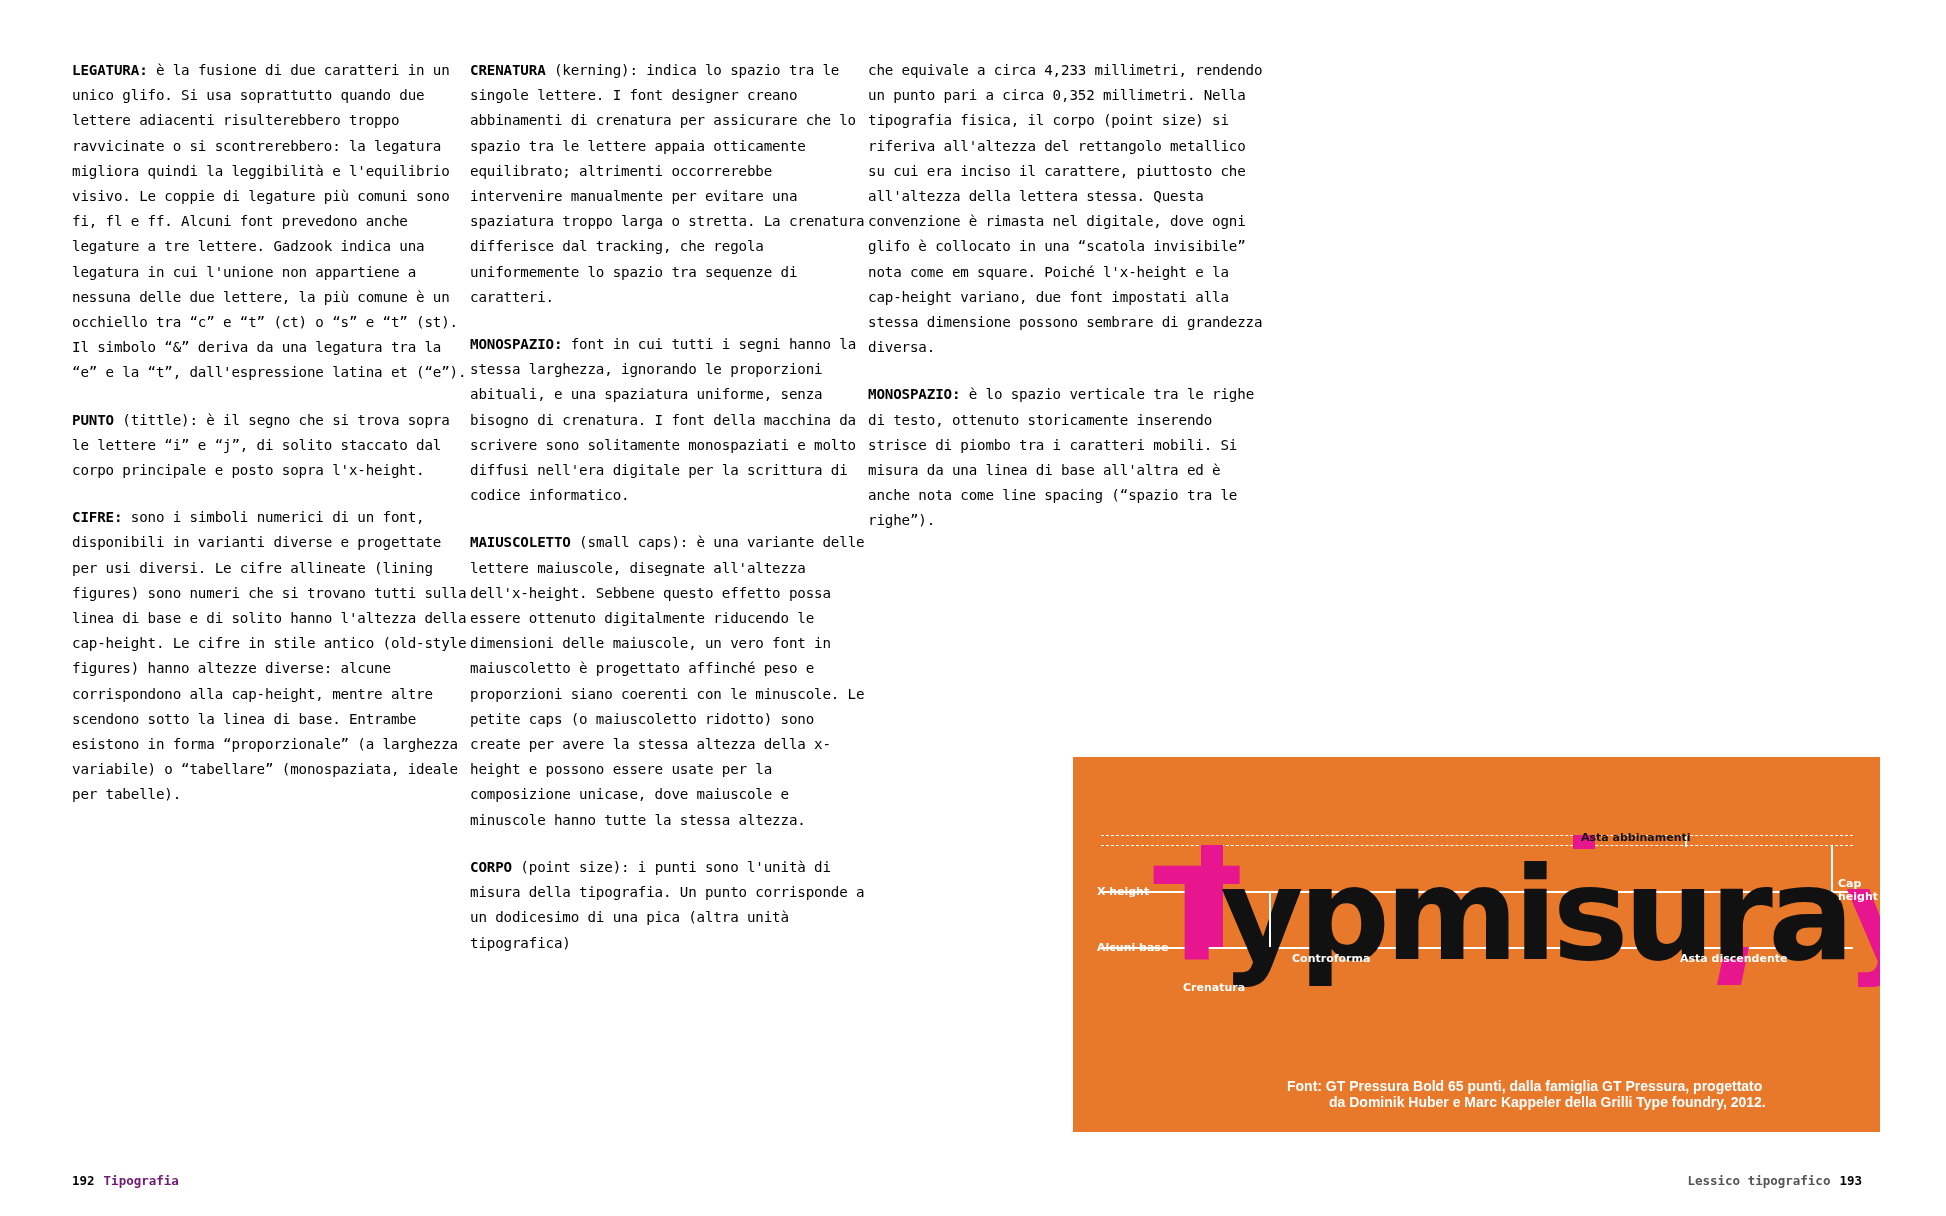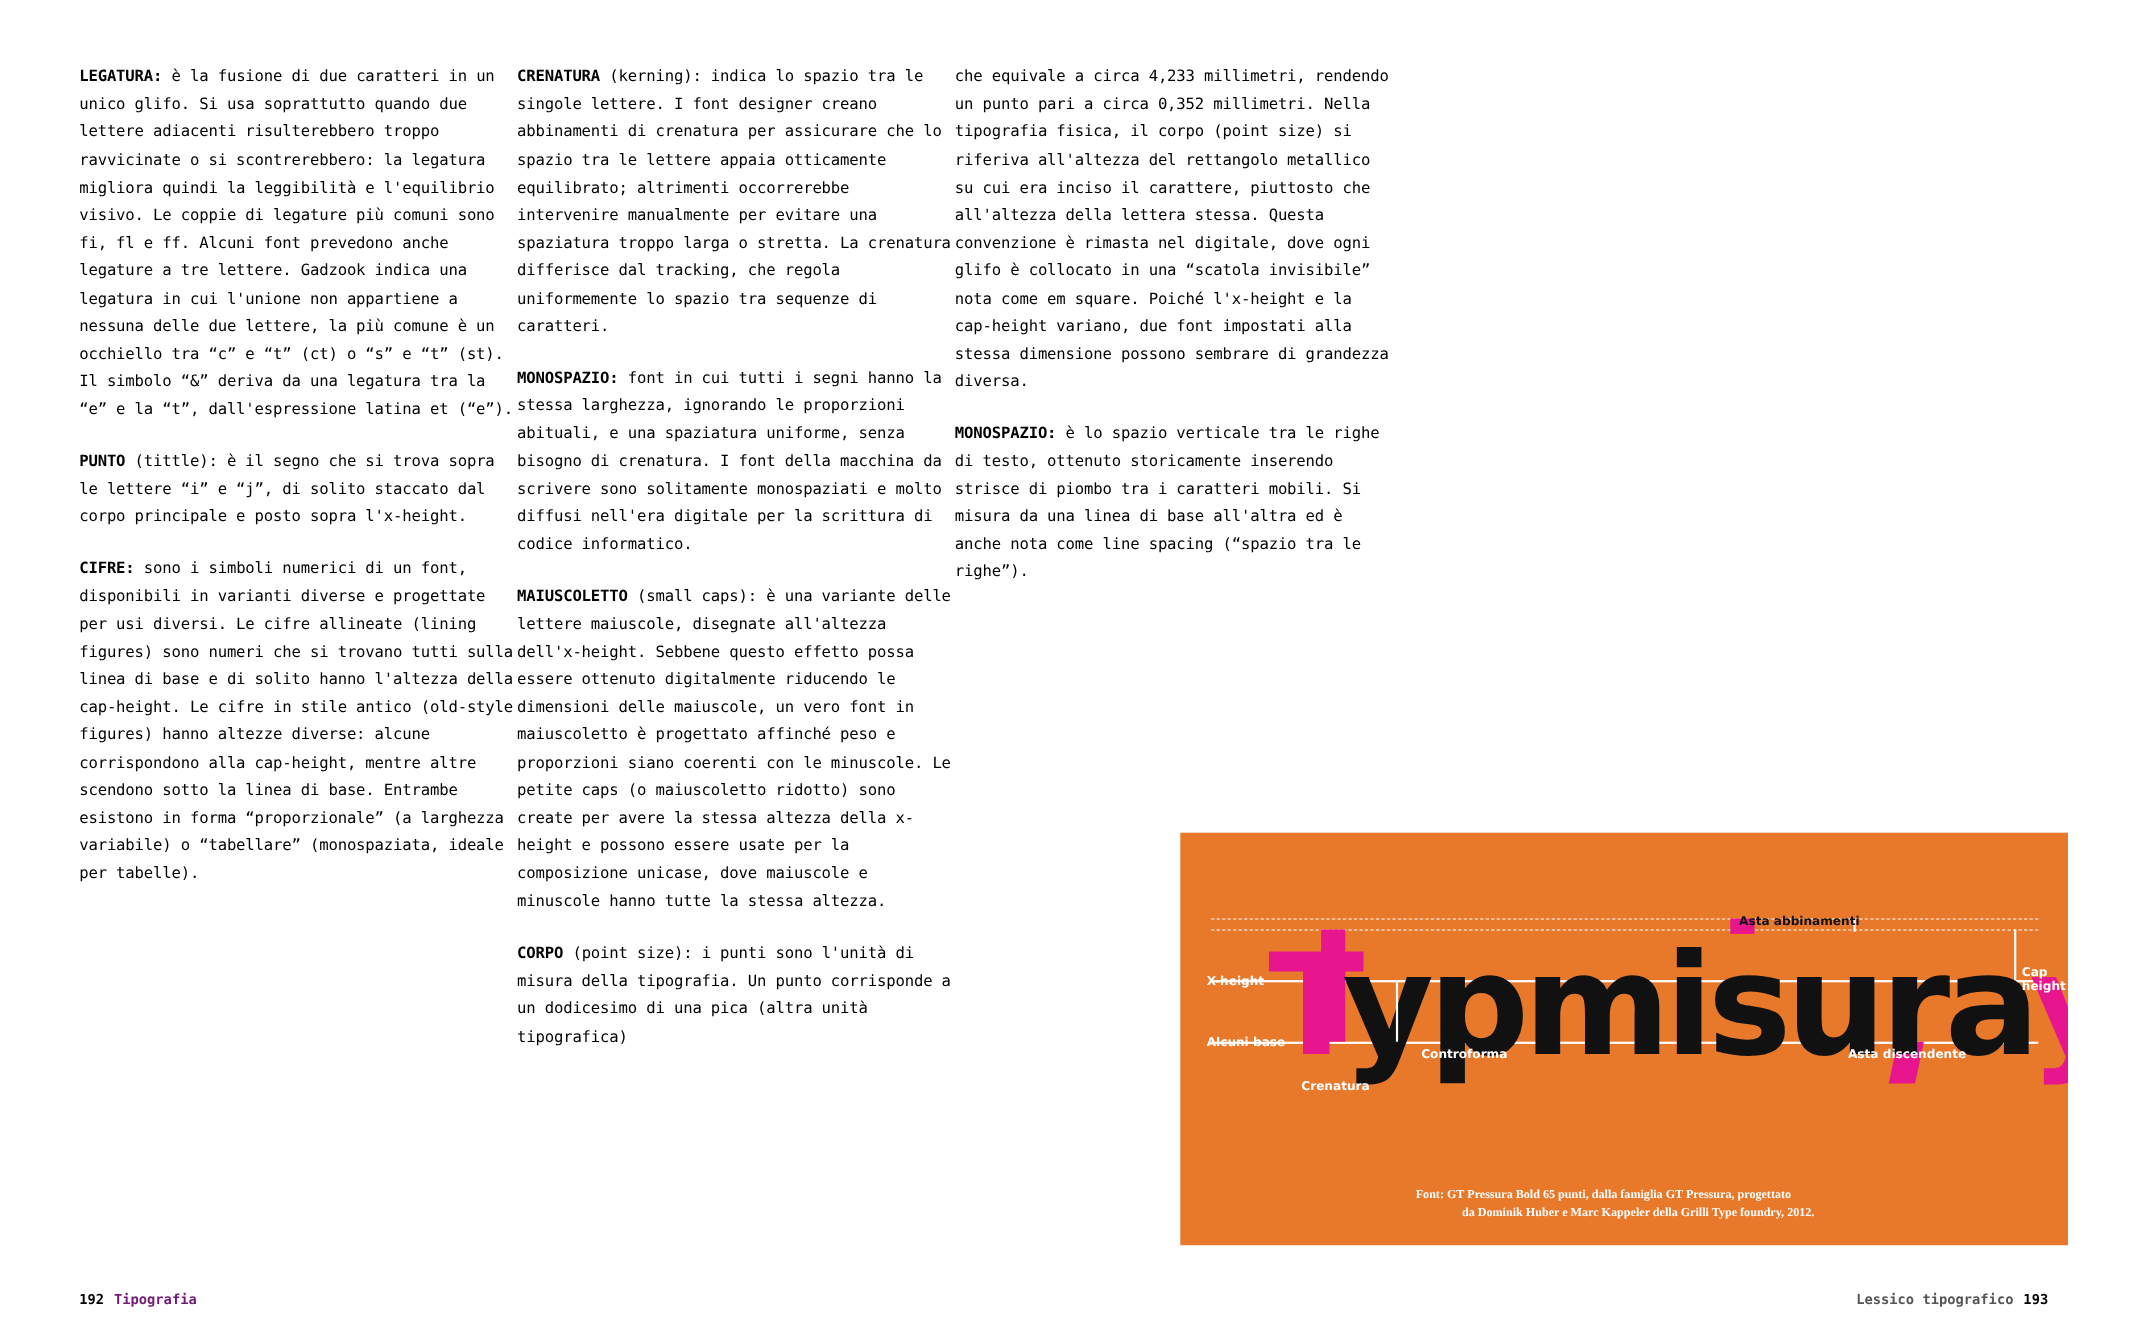--- a/index.html
+++ b/index.html
@@ -121,22 +121,22 @@
     color: #ffffff;
     white-space: nowrap;
   }
   .fig-label.dark {
     color: #111111;
   }
   .fig-caption {
     position: absolute;
     left: 214px;
     bottom: 22px;
-    font-family: Liberation Serif, serif;
-    font-size: 11px;
+    font-family: Liberation Sans, sans-serif;
+    font-size: 14px;
     line-height: 16px;
     color: #ffffff;
     font-weight: bold;
     width: 560px;
   }
   .fig-caption .l2 { display:block; padding-left: 42px; }
   .pink-block {
     position: absolute;
     background: #E8168E;
   }

